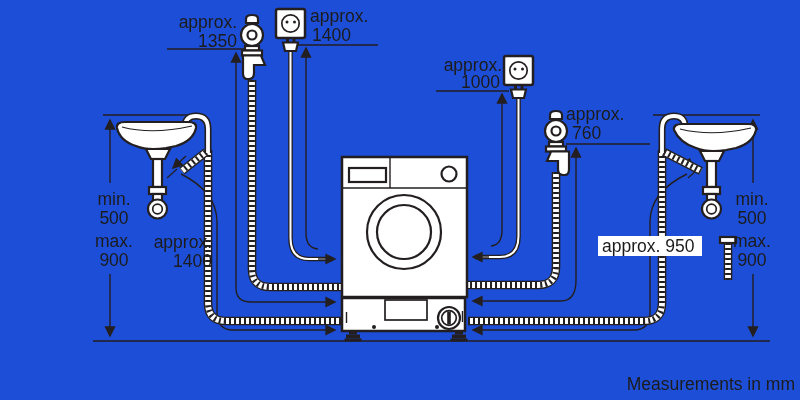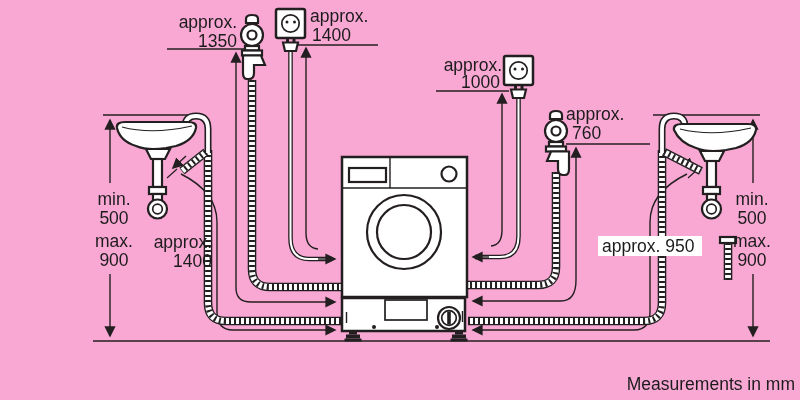--- a/index.html
+++ b/index.html
@@ -1,16 +1,16 @@
 <!DOCTYPE html>
 <html><head>
 <meta charset="utf-8">
 <style>
   html,body{margin:0;padding:0;background:#fff;}
-  #stage{width:800px;height:400px;position:relative;background:#f9a8d4;overflow:hidden;}
+  #stage{width:800px;height:400px;position:relative;background:#1d4ed8;overflow:hidden;}
   svg{display:block;}
   text{font-family:"Liberation Sans","DejaVu Sans",sans-serif;font-size:17.5px;fill:#1c1c1c;}
   .thin{stroke:#231f20;stroke-width:1.4;fill:none;}
   .thin2{stroke:#231f20;stroke-width:1.2;fill:none;}
   .rib-outer{stroke:#231f20;stroke-width:8.6;fill:none;}
   .rib-inner{stroke:#ffffff;stroke-width:5.8;fill:none;}
   .rib-ticks{stroke:#231f20;stroke-width:5.8;fill:none;stroke-dasharray:2 3;}
   .smooth-outer{stroke:#231f20;stroke-width:7;fill:none;}
   .smooth-inner{stroke:#ffffff;stroke-width:3.8;fill:none;}
   .cord-outer{stroke:#231f20;stroke-width:4.6;fill:none;}

